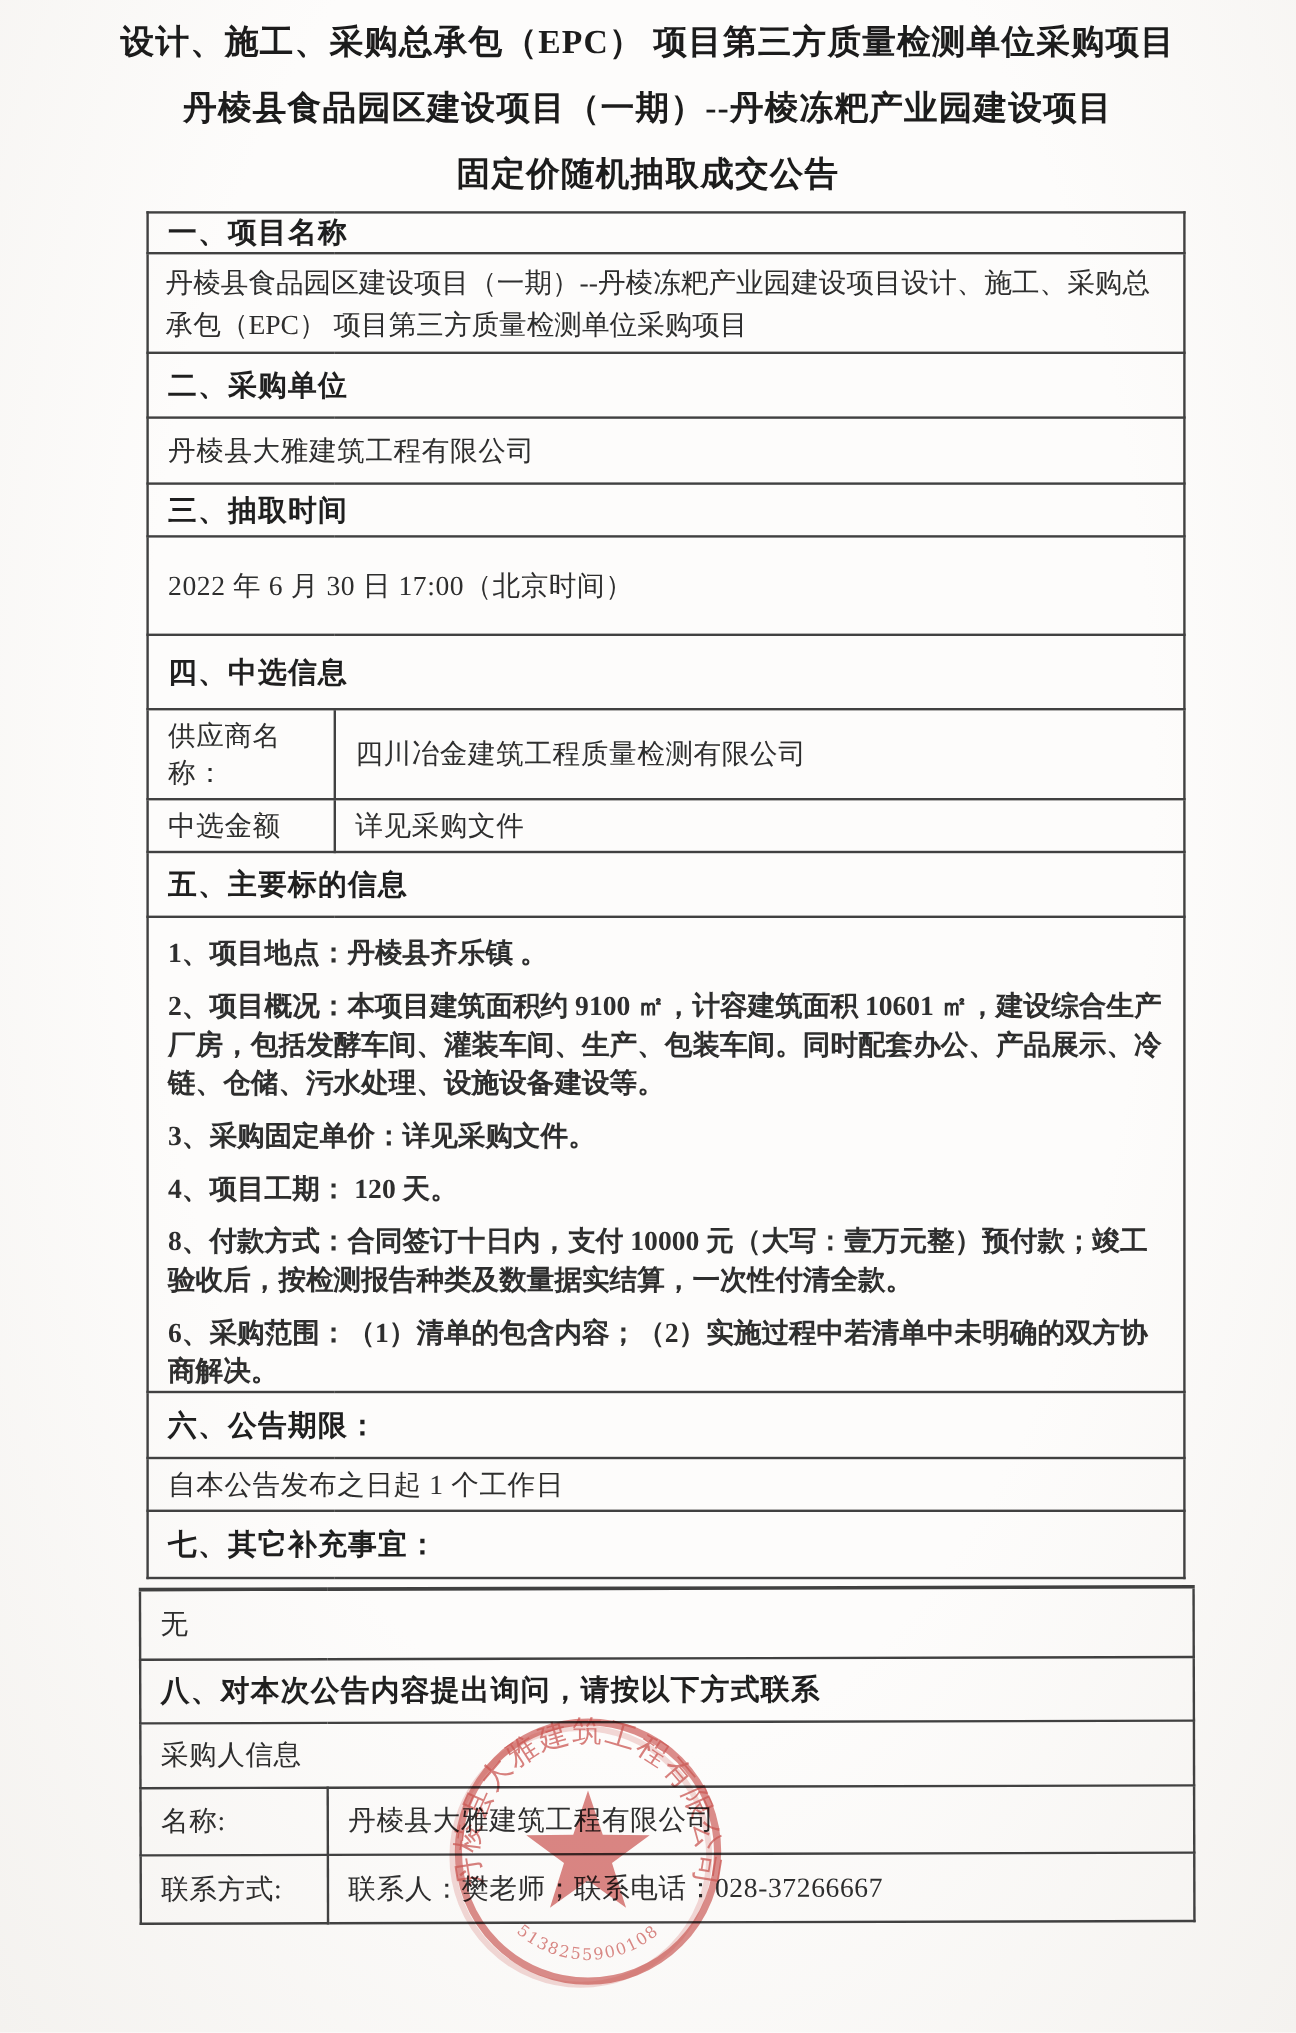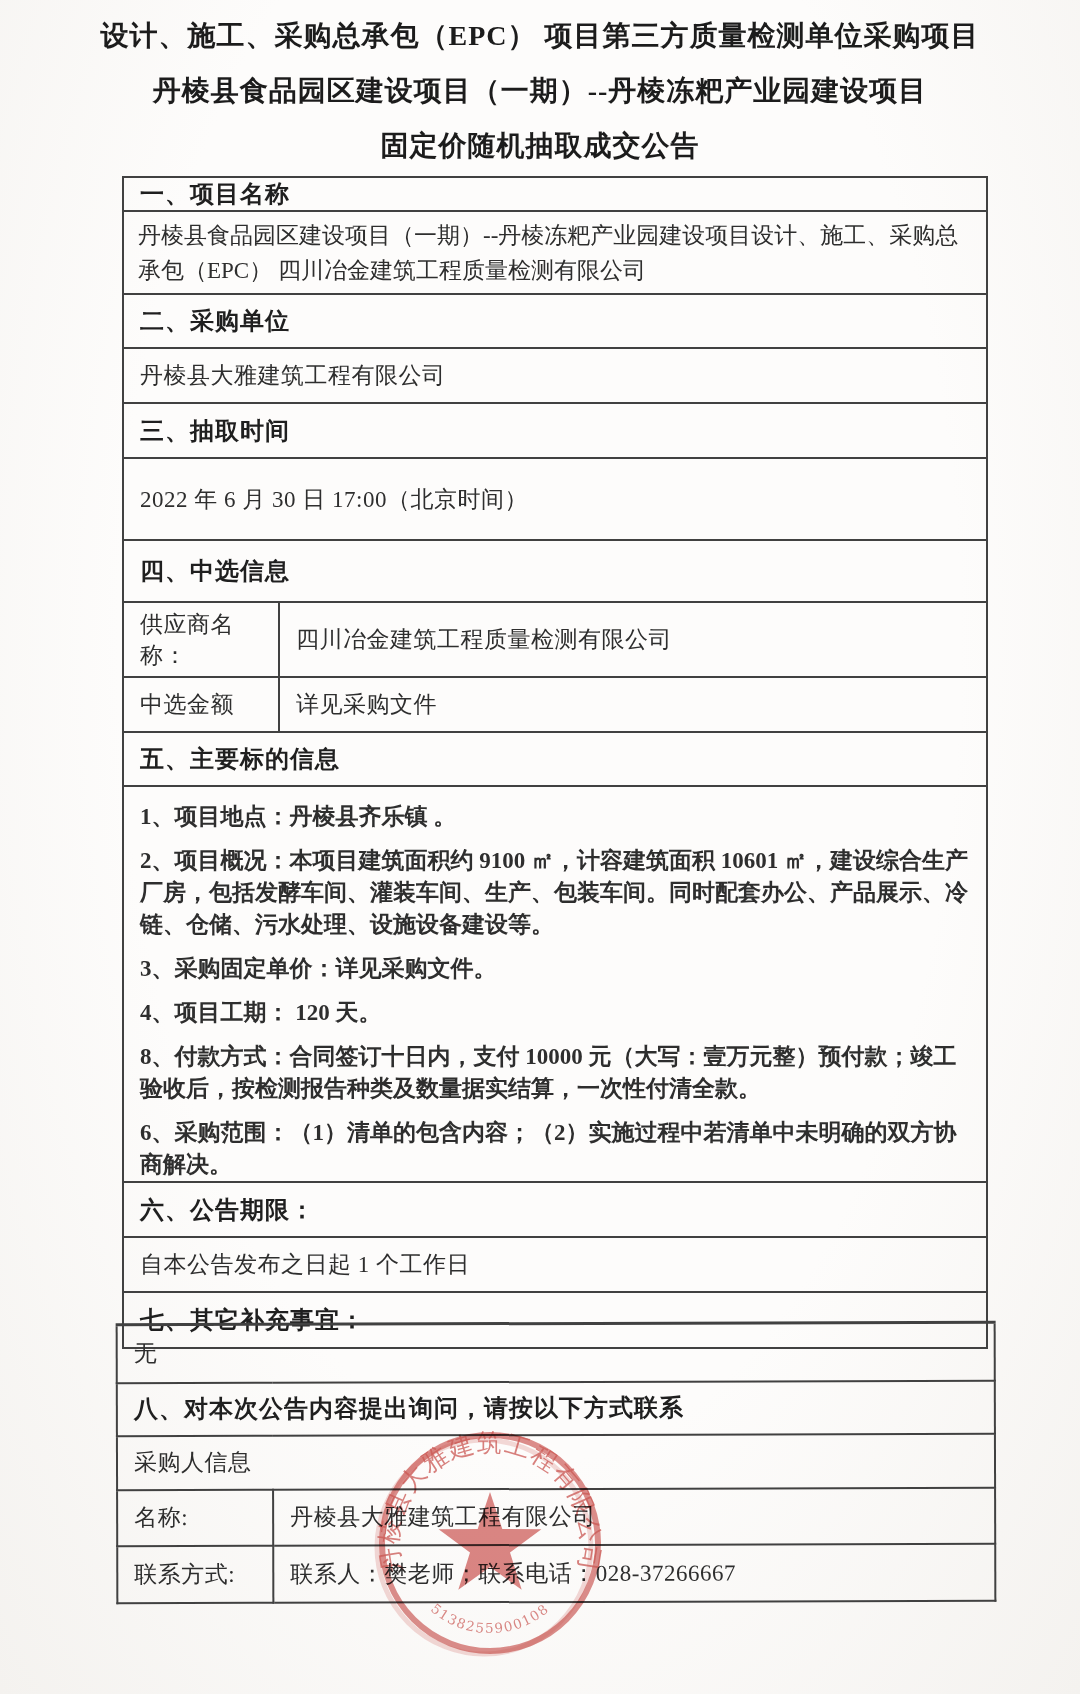--- a/index.html
+++ b/index.html
@@ -29,21 +29,21 @@
     overflow:hidden;
   }
   .t2 td{ border-width:3px 2px 2px 2px; }
   .t2 tr + tr td{ border-top-width:2px; }
   td.hd{ font-weight:bold; font-size:24px; color:#1f1f1f; letter-spacing:1px; }
   td.c1{ line-height:35px; letter-spacing:0; padding:0 14px; }
   td.c5{ vertical-align:top; letter-spacing:0; padding:0 14px 0 16px; }
   td.c5 p{ margin:12px 0 0 0; line-height:32px;font-weight:bold; }
   td.c5 p:first-child{ margin-top:14px; }
   col.col-label{ width:156px; }
-  tr.h49{height:31px;} tr.h51{height:55px;} tr.h53{height:53px;} tr.h54{height:54px;}
+  tr.h49{height:31px;} tr.h51{height:44px;} tr.h53{height:53px;} tr.h54{height:54px;}
   tr.h55{height:55px;} tr.h56{height:56px;} tr.h57{height:57px;} tr.h58{height:58px;}
   tr.h62{height:62px;} tr.h75{height:75px;border-radius:16px;} tr.h82{height:82px;} tr.h83{height:83px;}
   tr.h364{height:364px;}
   .stamp{
     position:absolute; left:365px; top:1418px; width:250px; height:250px;
     mix-blend-mode:multiply; opacity:0.92; pointer-events:none;
   }
 </style>
 </head>
 <body>
@@ -59,21 +59,21 @@
   <table class="t t1">
     <colgroup>
         <col class="col-label">
         <col>
       </colgroup>
     <tbody>
       <tr class="h49">
         <td colspan="2" class="hd">一、项目名称</td>
       </tr>
       <tr class="h83">
-        <td colspan="2" class="c1">丹棱县食品园区建设项目（一期）--丹棱冻粑产业园建设项目设计、施工、采购总承包（EPC） 四川冶金建筑工程质量检测有限公司</td>
+        <td colspan="2" class="c1">丹棱县食品园区建设项目（一期）--丹棱冻粑产业园建设项目设计、施工、采购总承包（EPC） 项目第三方质量检测单位采购项目</td>
       </tr>
       <tr class="h54">
         <td colspan="2" class="hd">二、采购单位</td>
       </tr>
       <tr class="h55">
         <td colspan="2">丹棱县大雅建筑工程有限公司</td>
       </tr>
       <tr class="h51">
         <td colspan="2" class="hd">三、抽取时间</td>
       </tr>

